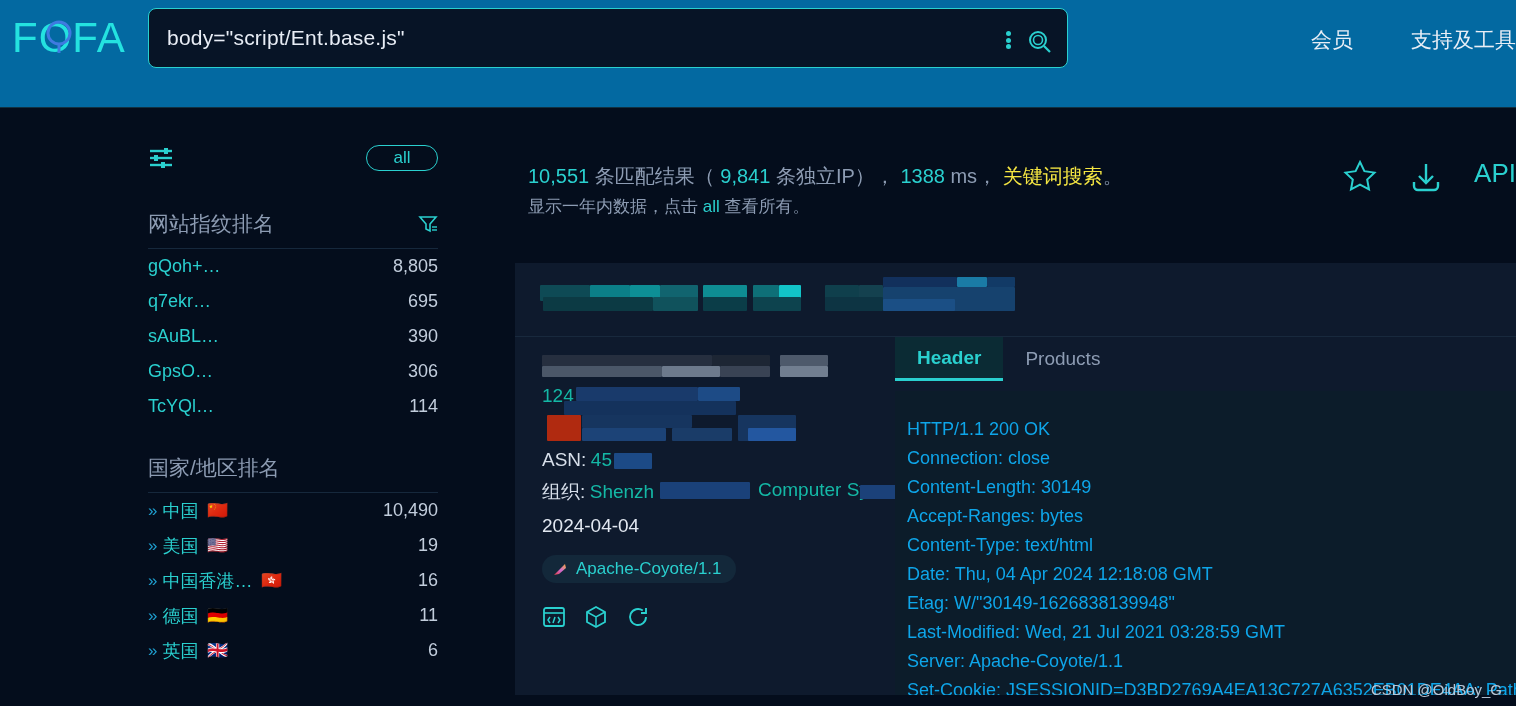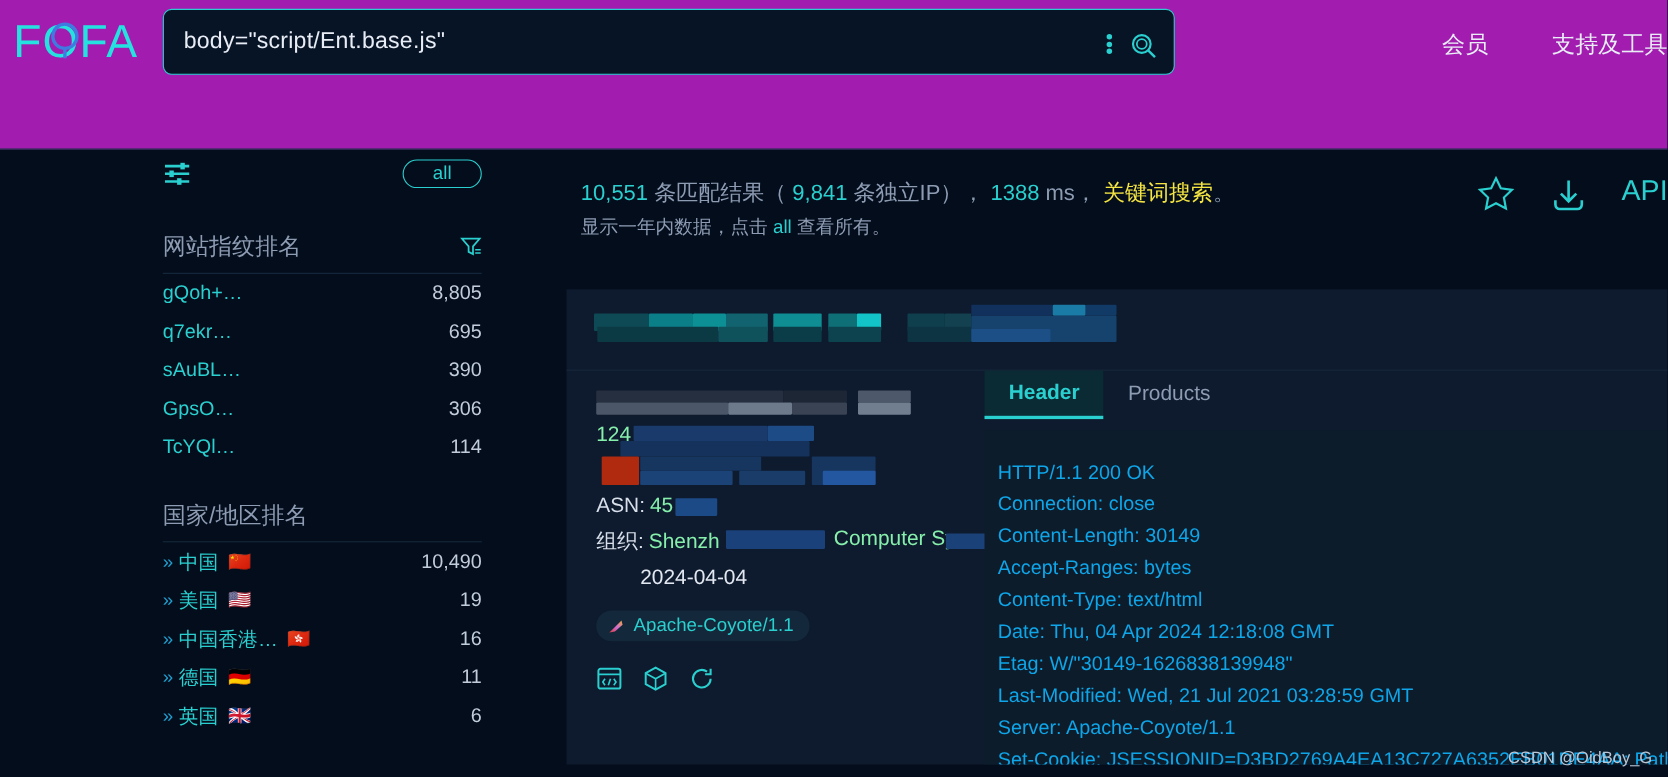--- a/index.html
+++ b/index.html
@@ -6,22 +6,22 @@
   html, body {
     width: 1516px; height: 706px;
     background: #040d1c;
     font-family: "Liberation Sans", sans-serif;
     overflow: hidden;
   }
   .page { position: relative; width: 1516px; height: 706px; background: #040d1c; }
 
   
   .header {
-    position: absolute; left: 0; top: 0; width: 1516px; height: 136px;
-    background: #a21caf;
+    position: absolute; left: 0; top: 0; width: 1516px; height: 108px;
+    background: #0369a1;
     border-bottom: 1px solid #123040;
   }
   .logo {
     position: absolute; left: 12px; top: 14px;
     width: 128px; height: 48px;
   }
   .logo-text {
     font-size: 42px; letter-spacing: 1px; color: #24e2e0;
     font-family: "Liberation Sans", sans-serif; font-weight: 400;
     line-height: 48px;
@@ -92,22 +92,22 @@
   .card {
     position: absolute; left: 515px; top: 263px; width: 1001px; height: 432px;
     background: #0e1a2d;
   }
   .card-head { position: relative; height: 74px; border-bottom: 1px solid #18293d; }
   .mos { position: absolute; border-radius: 1px; }
   .card-body { position: relative; display: flex; height: 358px; }
   .card-left { position: relative; width: 380px; padding: 18px 0 0 27px; }
   .detail-line { position: relative; height: 30px; }
   .lbl { font-size: 19px; color: #d7dfea; }
-  .lnk { font-size: 19px; color: #86efac; }
-  .date-line { font-size: 19px; color: #e2e8f1; margin-top: 6px; margin-left: 40px; }
+  .lnk { font-size: 19px; color: #14b8a6; }
+  .date-line { font-size: 19px; color: #e2e8f1; margin-top: 6px; }
   .tag {
     display: inline-flex; align-items: center; gap: 8px; margin-top: 18px;
     height: 28px; padding: 0 14px 0 10px; border-radius: 14px;
     background: #13283a; color: #2ad0cf; font-size: 17px; cursor: pointer;
   }
   .tag-icon { width: 16px; height: 16px; }
   .icon-row { display: flex; gap: 18px; margin-top: 22px; }
   .sm-icon { width: 24px; height: 24px; cursor: pointer; }
 
   .card-right { position: relative; flex: 1; }

